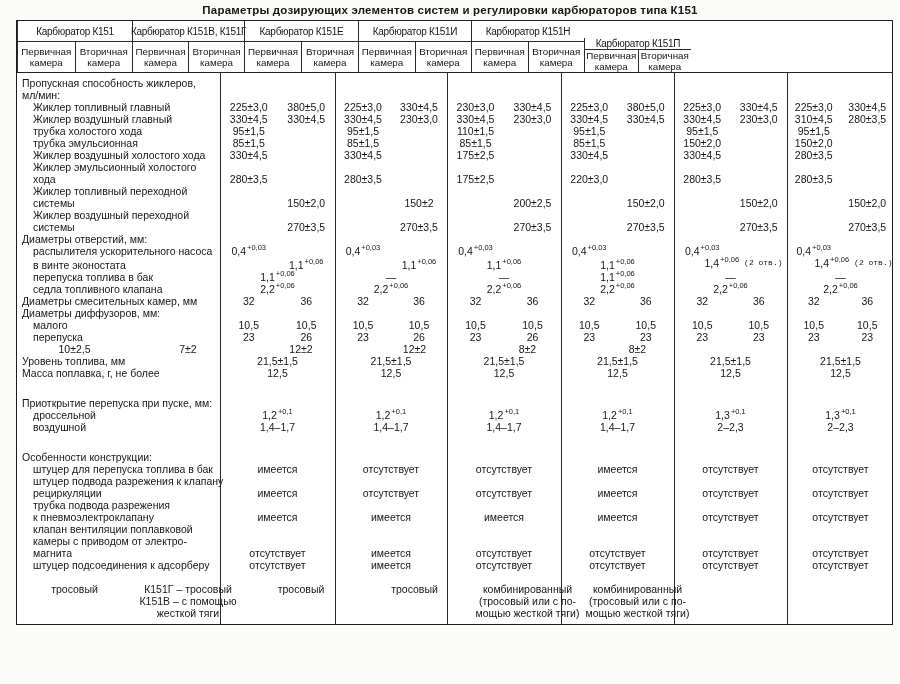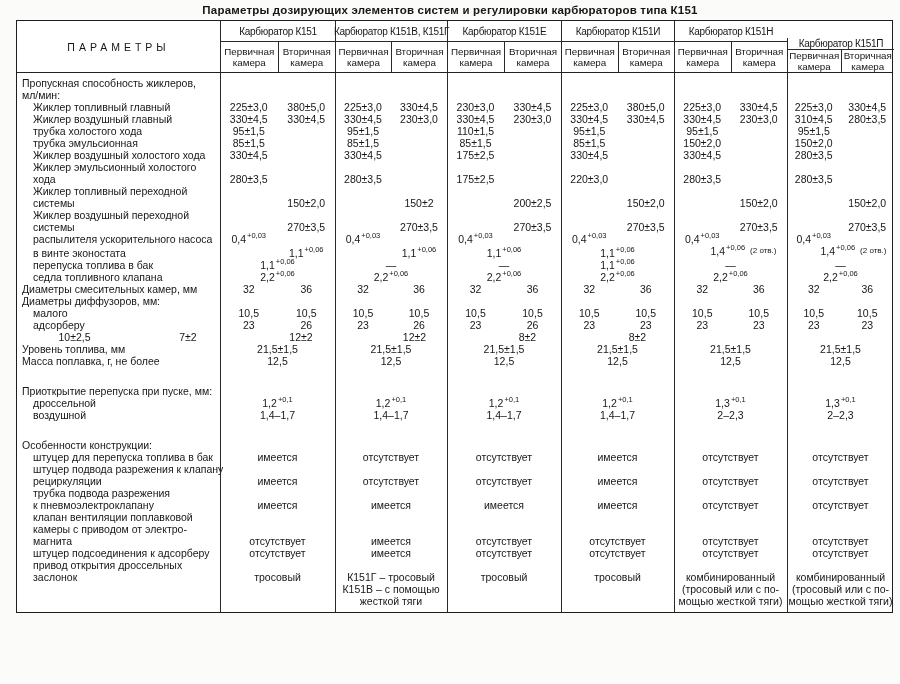--- a/index.html
+++ b/index.html
@@ -45,30 +45,29 @@
   .trow{display:flex;align-items:flex-end;font-size:10.5px;line-height:12px;}
   .trow.gap{margin-top:18px;}
   .trow.vtop{align-items:flex-start;}
   .lbl{width:203px;flex:0 0 203px;padding-left:5px;box-sizing:border-box;white-space:nowrap;}
   .lbl.ind1{padding-left:16px;}
   .cell{display:flex;box-sizing:border-box;position:relative;z-index:1;}
   .half{width:50%;text-align:center;white-space:nowrap;}
   .full{width:100%;text-align:center;}
   .full.shift{padding-left:26px;box-sizing:border-box;white-space:nowrap;}
   sup{font-size:7.5px;line-height:0;position:relative;top:-1px;margin-left:1px;}
-  .sm{font-size:8px;position:relative;top:-2px;margin-left:5px;}
+  .sm{font-size:8px;position:relative;top:-2px;margin-left:5px;font-family:Liberation Mono, monospace;}
 </style>
 </head>
 <body>
 
 <div class="page">
   <div class="title">Параметры дозирующих элементов систем и регулировки карбюраторов типа К151</div>
   <div class="table">
     <div class="thead">
-      <div class="pcell">ПАРАМЕТРЫ</div>
       <div class="hcols" id="hcols">
           <div class="hcol" style="width: 115px;">
             <div class="hname">Карбюратор К151</div>
             <div class="hsub">
               <div class="hsubcell">Первичная<br>камера</div>
               <div class="hsubcell">Вторичная<br>камера</div>
             </div>
           </div>
           <div class="hcol" style="width: 112px;">
             <div class="hname">Карбюратор К151В, К151Г</div>
@@ -327,20 +326,29 @@
           <div class="cell" style="width:113px;flex:0 0 113px">
             <span class="half"></span>
             <span class="half">270±3,5</span>
           </div>
           <div class="cell" style="width:107px;flex:0 0 107px">
             <span class="half"></span>
             <span class="half">270±3,5</span>
           </div>
         </div>
         <div class="trow">
+          <div class="lbl ind0">Диаметры отверстий, мм:</div>
+          <div class="cell" style="width:115px;flex:0 0 115px"></div>
+          <div class="cell" style="width:112px;flex:0 0 112px"></div>
+          <div class="cell" style="width:114px;flex:0 0 114px"></div>
+          <div class="cell" style="width:113px;flex:0 0 113px"></div>
+          <div class="cell" style="width:113px;flex:0 0 113px"></div>
+          <div class="cell" style="width:107px;flex:0 0 107px"></div>
+        </div>
+        <div class="trow">
           <div class="lbl ind1">распылителя ускорительного насоса</div>
           <div class="cell" style="width:115px;flex:0 0 115px">
             <span class="half">0,4<sup>+0,03</sup></span>
             <span class="half"></span>
           </div>
           <div class="cell" style="width:112px;flex:0 0 112px">
             <span class="half">0,4<sup>+0,03</sup></span>
             <span class="half"></span>
           </div>
           <div class="cell" style="width:114px;flex:0 0 114px">
@@ -482,21 +490,21 @@
           <div class="cell" style="width:113px;flex:0 0 113px">
             <span class="half">10,5</span>
             <span class="half">10,5</span>
           </div>
           <div class="cell" style="width:107px;flex:0 0 107px">
             <span class="half">10,5</span>
             <span class="half">10,5</span>
           </div>
         </div>
         <div class="trow">
-          <div class="lbl ind1">адсорберу</div>
+          <div class="lbl ind1">перепуска</div>
           <div class="cell" style="width:115px;flex:0 0 115px">
             <span class="half">23</span>
             <span class="half">26</span>
           </div>
           <div class="cell" style="width:112px;flex:0 0 112px">
             <span class="half">23</span>
             <span class="half">26</span>
           </div>
           <div class="cell" style="width:114px;flex:0 0 114px">
             <span class="half">23</span>
@@ -736,21 +744,20 @@
             <span class="full">отсутствует</span>
           </div>
           <div class="cell" style="width:113px;flex:0 0 113px">
             <span class="full">отсутствует</span>
           </div>
           <div class="cell" style="width:107px;flex:0 0 107px">
             <span class="full">отсутствует</span>
           </div>
         </div>
         <div class="trow vtop">
-          <div class="lbl ind1">привод открытия дроссельных<br>заслонок</div>
           <div class="cell" style="width:115px;flex:0 0 115px">
             <span class="full"><br>тросовый</span>
           </div>
           <div class="cell" style="width:112px;flex:0 0 112px">
             <span class="full"><br>К151Г – тросовый<br>К151В – с помощью<br>жесткой тяги</span>
           </div>
           <div class="cell" style="width:114px;flex:0 0 114px">
             <span class="full"><br>тросовый</span>
           </div>
           <div class="cell" style="width:113px;flex:0 0 113px">

